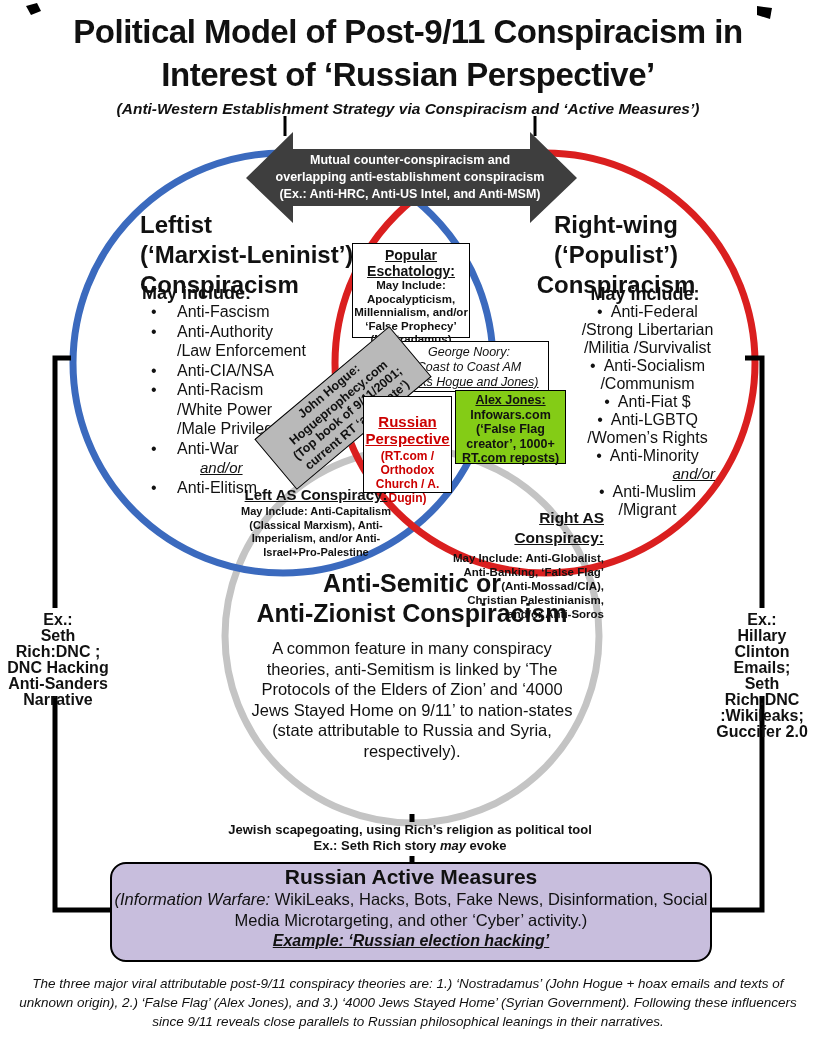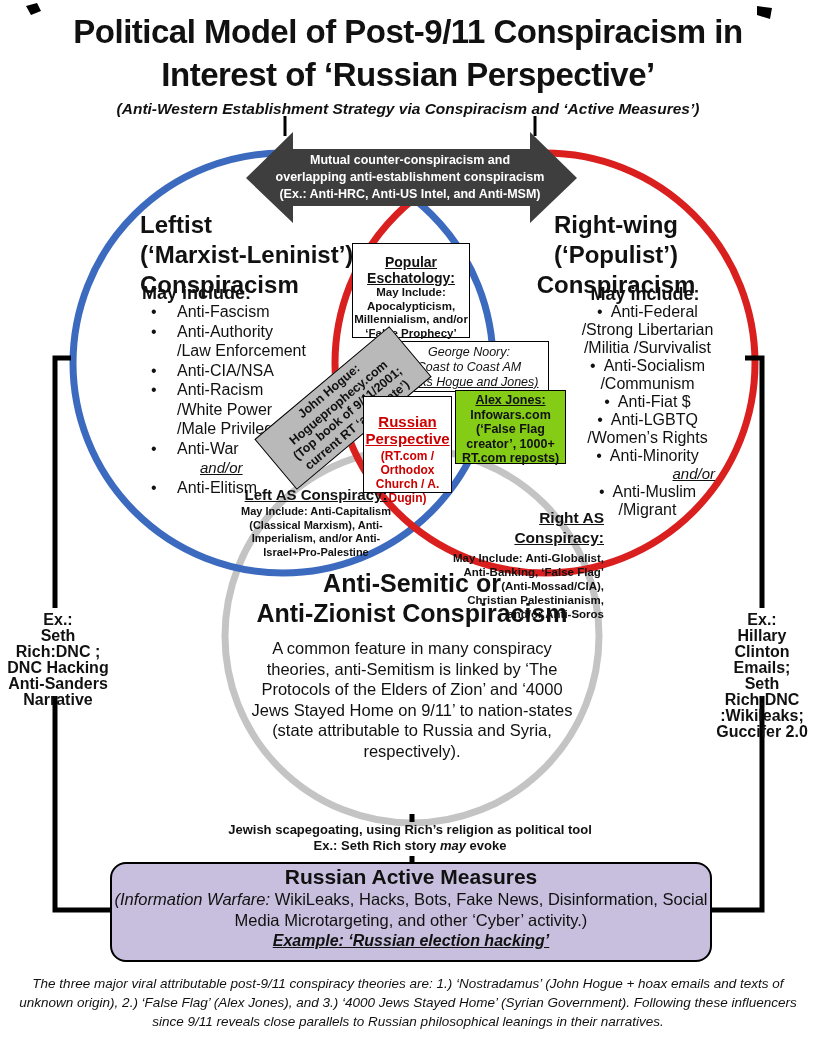--- a/index.html
+++ b/index.html
@@ -23,21 +23,21 @@
   .andor{font-style:italic;text-decoration:underline;font-size:15px;}
   .llist .andor-line{padding-left:55px;}
 
   .rhead{left:496px;top:210px;width:240px;font-size:24px;font-weight:bold;line-height:30px;text-align:center;z-index:2;}
   .rmay{left:545px;top:284px;width:200px;font-size:18px;font-weight:bold;text-align:center;z-index:2;}
   .rlist{left:540px;top:303px;width:215px;font-size:16px;line-height:18px;text-align:center;z-index:2;}
   .rlist .blt::before{content:"•  ";white-space:pre;}
   .rlist .andor-line{text-align:right;padding-right:40px;}
 
   .eschbox{left:352px;top:243px;width:118px;height:95px;background:#fff;border:1.5px solid #000;z-index:3;
-           font-size:11.5px;font-weight:bold;text-align:center;line-height:13.5px;padding-top:10px;}
+           font-size:11.5px;font-weight:bold;text-align:center;line-height:13.5px;padding-top:3px;}
   .eschbox .t{font-size:14px;line-height:16px;text-decoration:underline;}
 
   .noorybox{left:389px;top:341px;width:160px;height:51px;background:#fff;border:1.5px solid #000;z-index:3;
             font-size:12.5px;font-style:italic;text-align:center;line-height:15px;padding-top:3px;}
 
   .hoguebox{left:255px;top:375px;width:176px;height:66px;background:#b9b9b9;border:1.5px solid #000;z-index:5;
             transform:rotate(-40deg);font-size:12.5px;font-weight:bold;text-align:center;line-height:14.5px;
             display:flex;flex-direction:column;justify-content:center;}
 
   .rpbox{left:363px;top:396px;width:89px;height:97px;background:#fff;border:1.5px solid #000;z-index:6;

